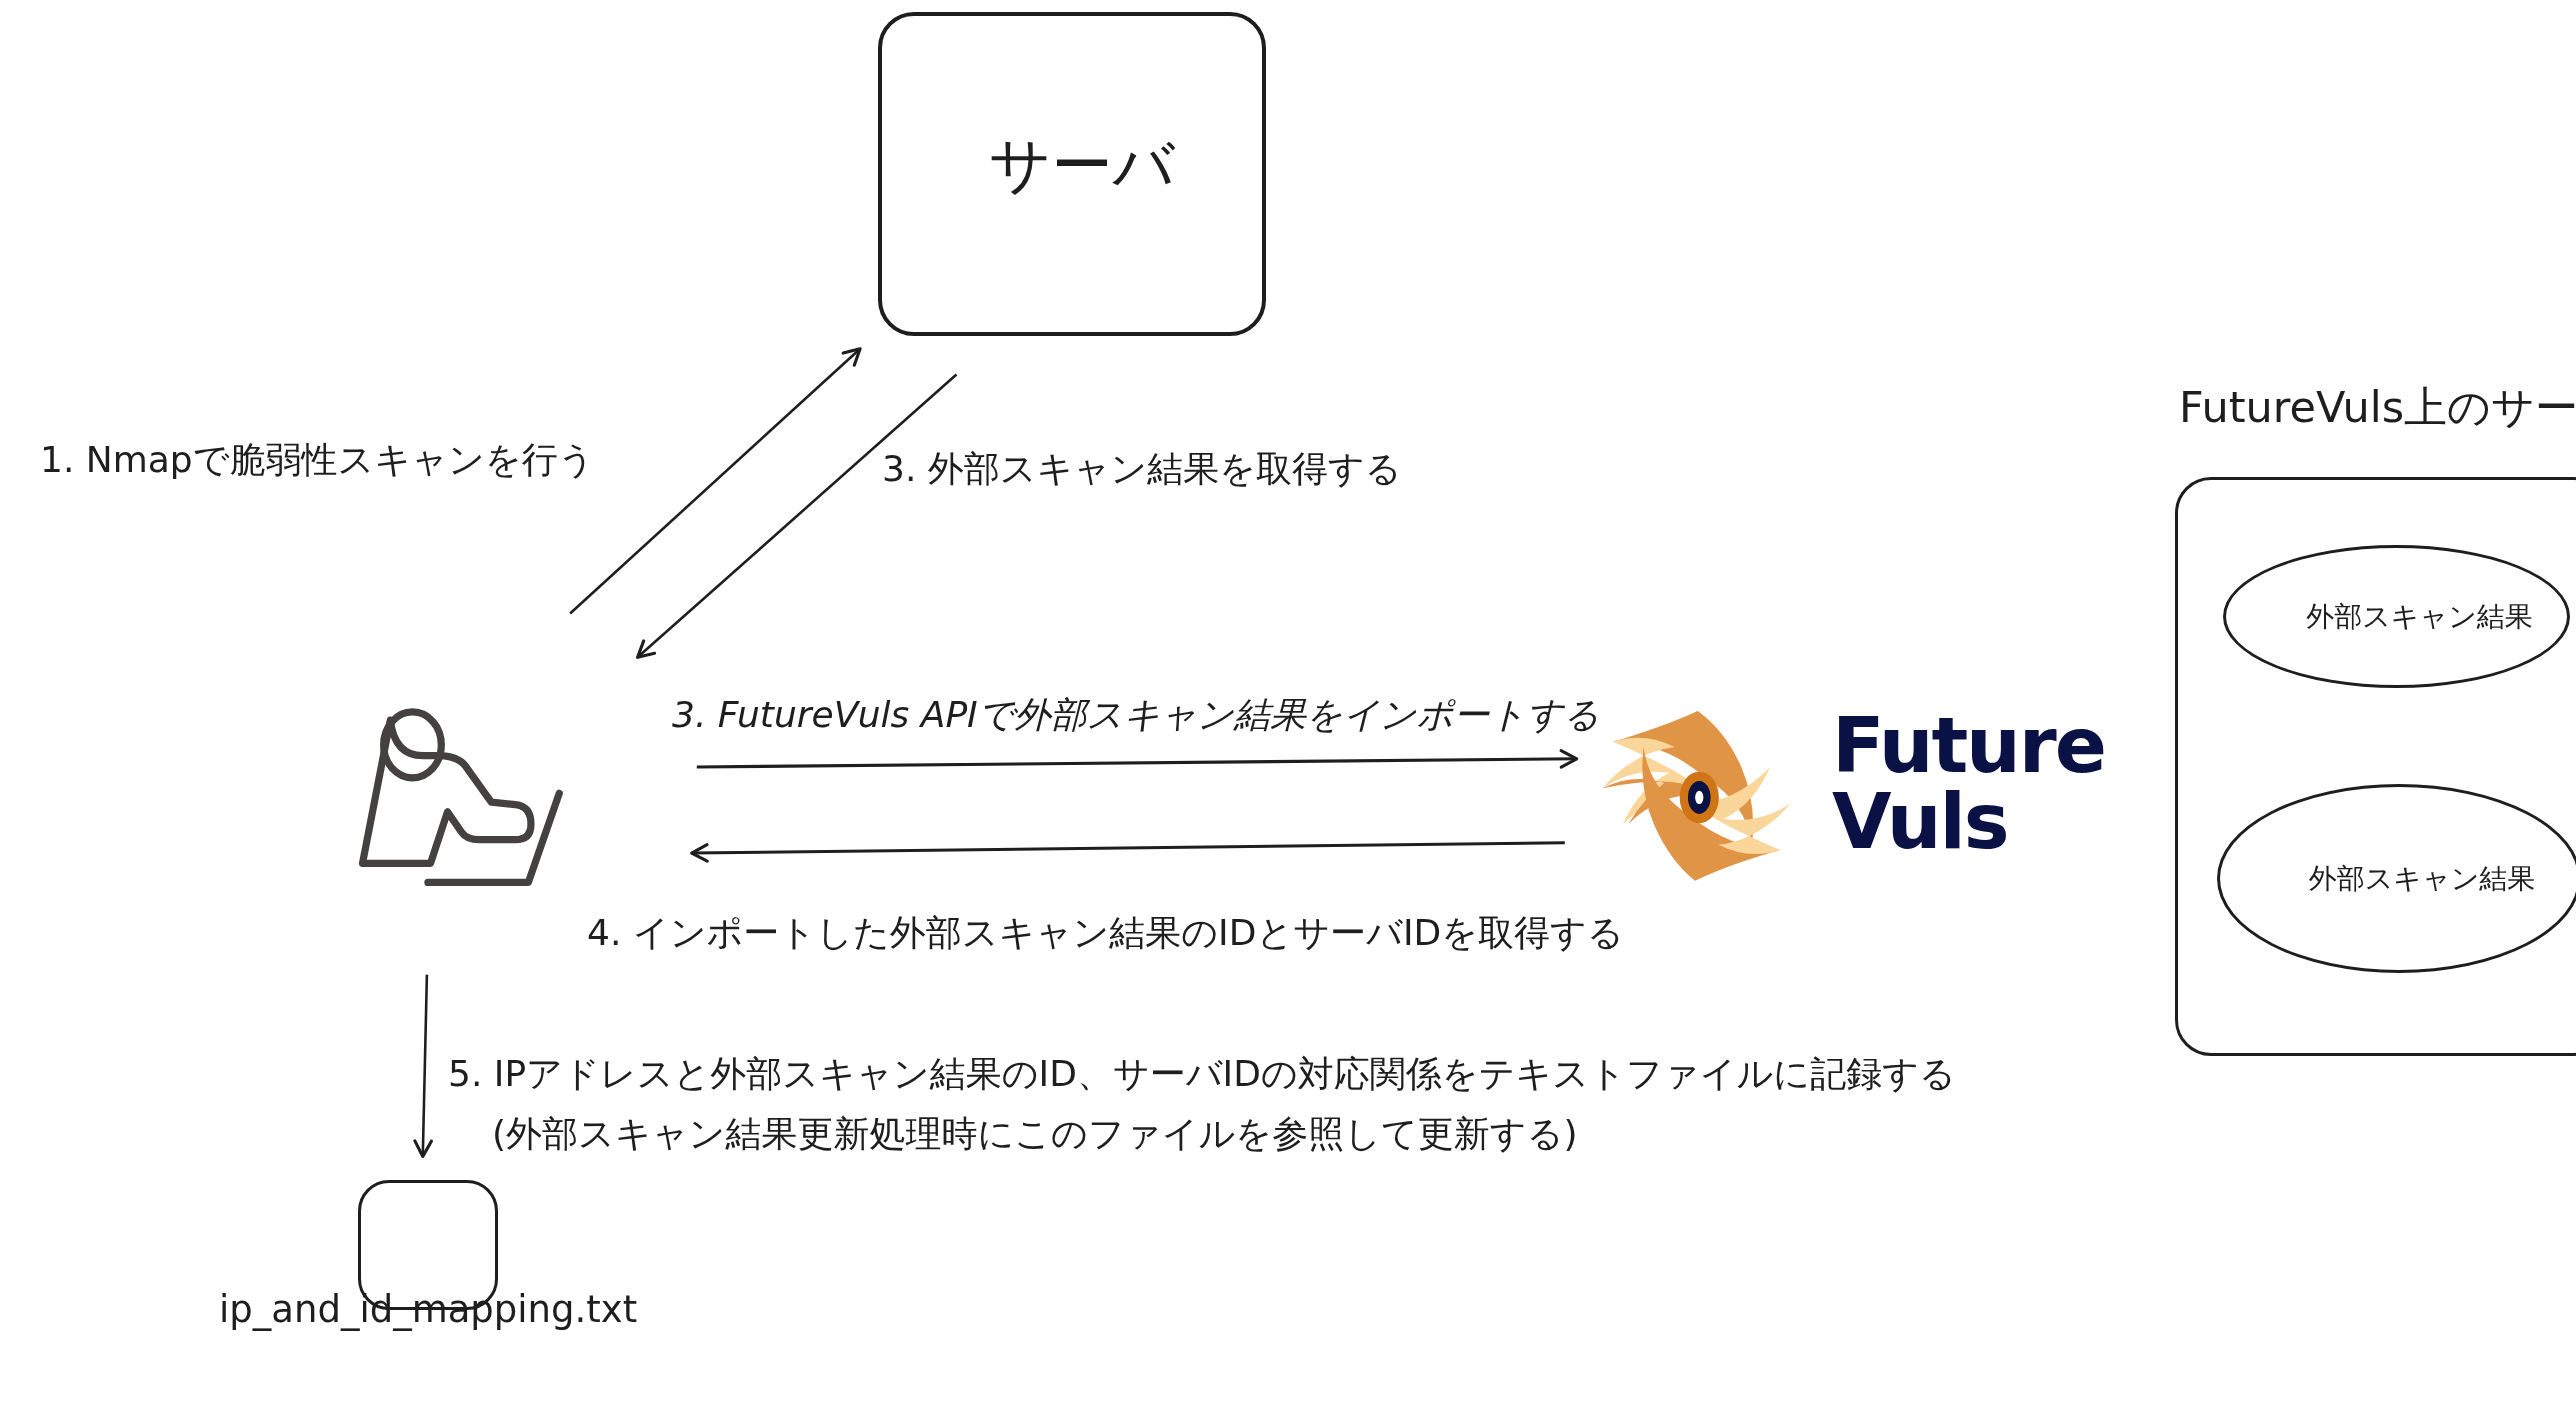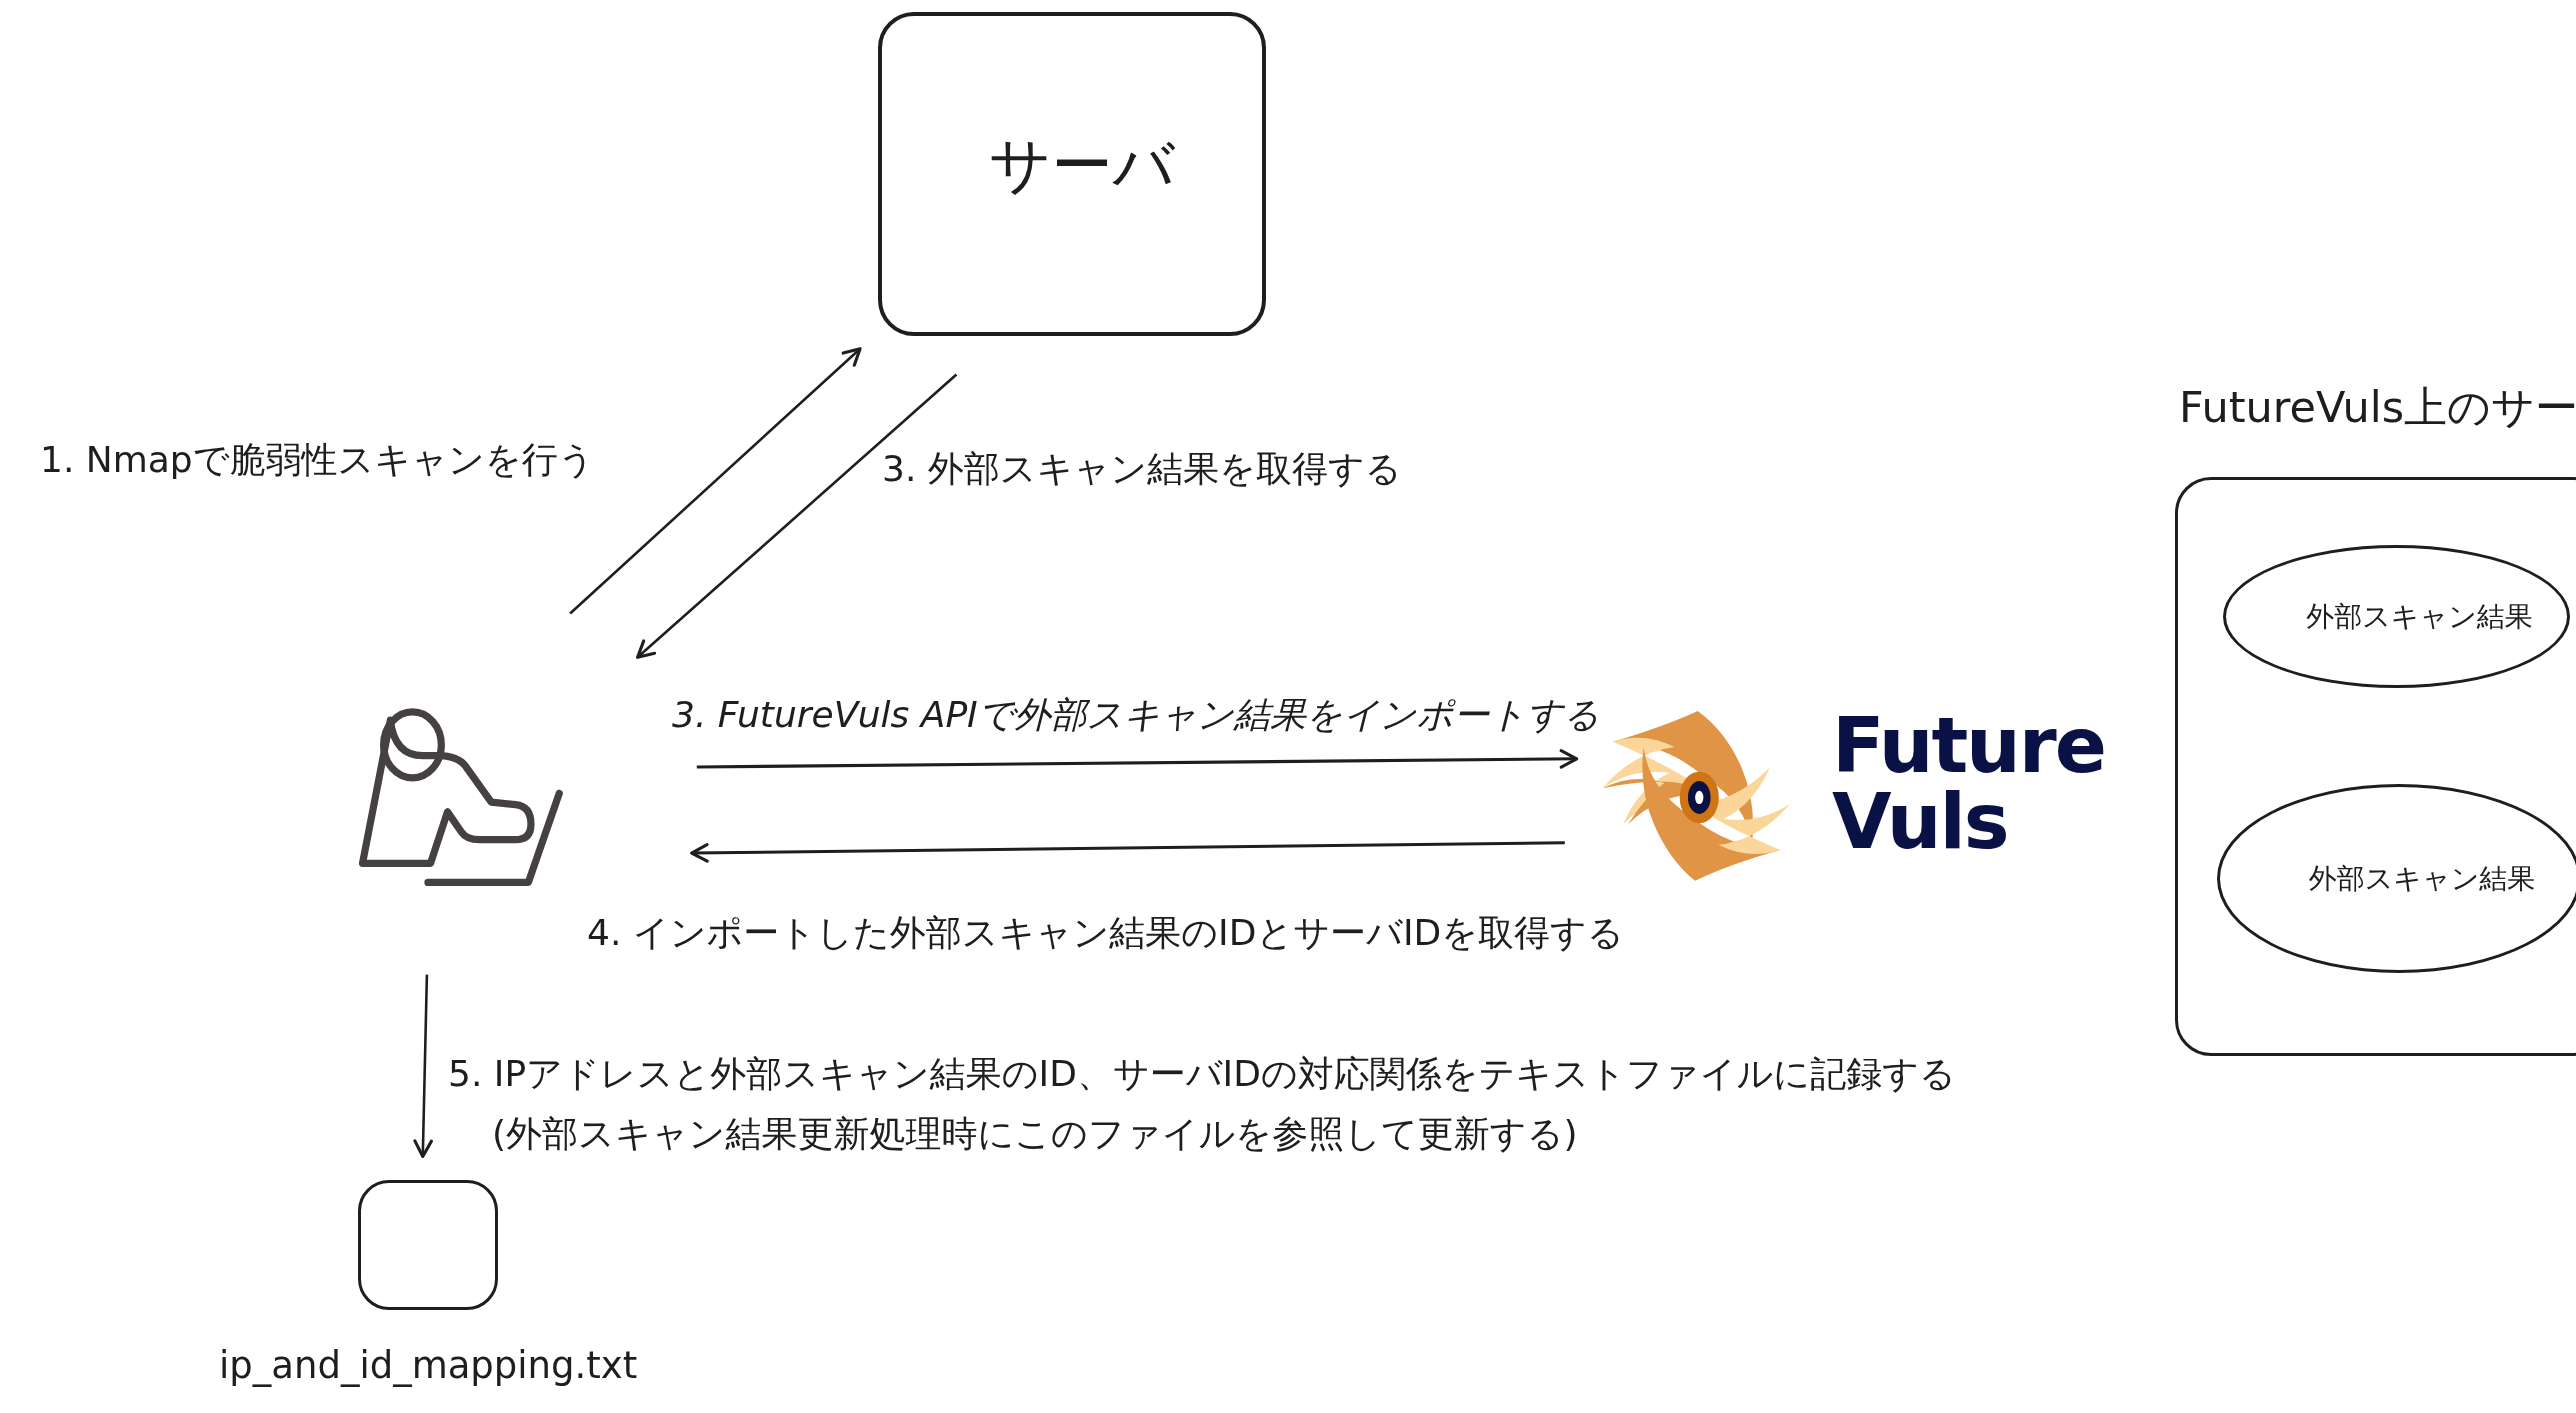--- a/index.html
+++ b/index.html
@@ -12,21 +12,21 @@
                 display: flex; align-items: center; justify-content: center; }
   .server-box span { font-size: 61px; margin-top: -15.5px; margin-left: 20px; }
   .panel { position: absolute; left: 2175px; top: 477px; width: 435px; height: 579px;
            border: 3.1px solid #1e1e1e; border-radius: 36px; box-sizing: border-box; }
   .panel-title { position: absolute; left: 2179px; top: 379px; font-size: 43px; white-space: nowrap; }
   .ellipse { position: absolute; border: 3.6px solid #1e1e1e; border-radius: 50%; box-sizing: border-box;
              display: flex; align-items: center; justify-content: center; }
   .ellipse span { font-size: 28px; white-space: nowrap; margin-left: 46px; }
   .note-box { position: absolute; left: 358px; top: 1180px; width: 140px; height: 130px;
               border: 3.1px solid #1e1e1e; border-radius: 31px; box-sizing: border-box; }
-  .filename { position: absolute; left: 219px; top: 1344px; font-size: 37px; white-space: nowrap; }
+  .filename { position: absolute; left: 219px; top: 1288px; font-size: 37px; white-space: nowrap; }
   .logo-text { position: absolute; left: 1832px; top: 708px; font-family: "DejaVu Sans", sans-serif;
                font-weight: bold; color: #0a1145; font-size: 77px; line-height: 76px; letter-spacing: -2.1px; }
 </style>
 </head>
 <body>
 
 <svg class="canvas" width="2631" height="1413" viewBox="0 0 5106 2743">
   <defs>
     <marker id="ah" markerWidth="40" markerHeight="40" refX="34" refY="20" orient="auto" markerUnits="userSpaceOnUse">
       <path d="M4,4 L34,20 L4,36" fill="none" stroke="#1e1e1e" stroke-width="6" stroke-linecap="round" stroke-linejoin="round"></path>

